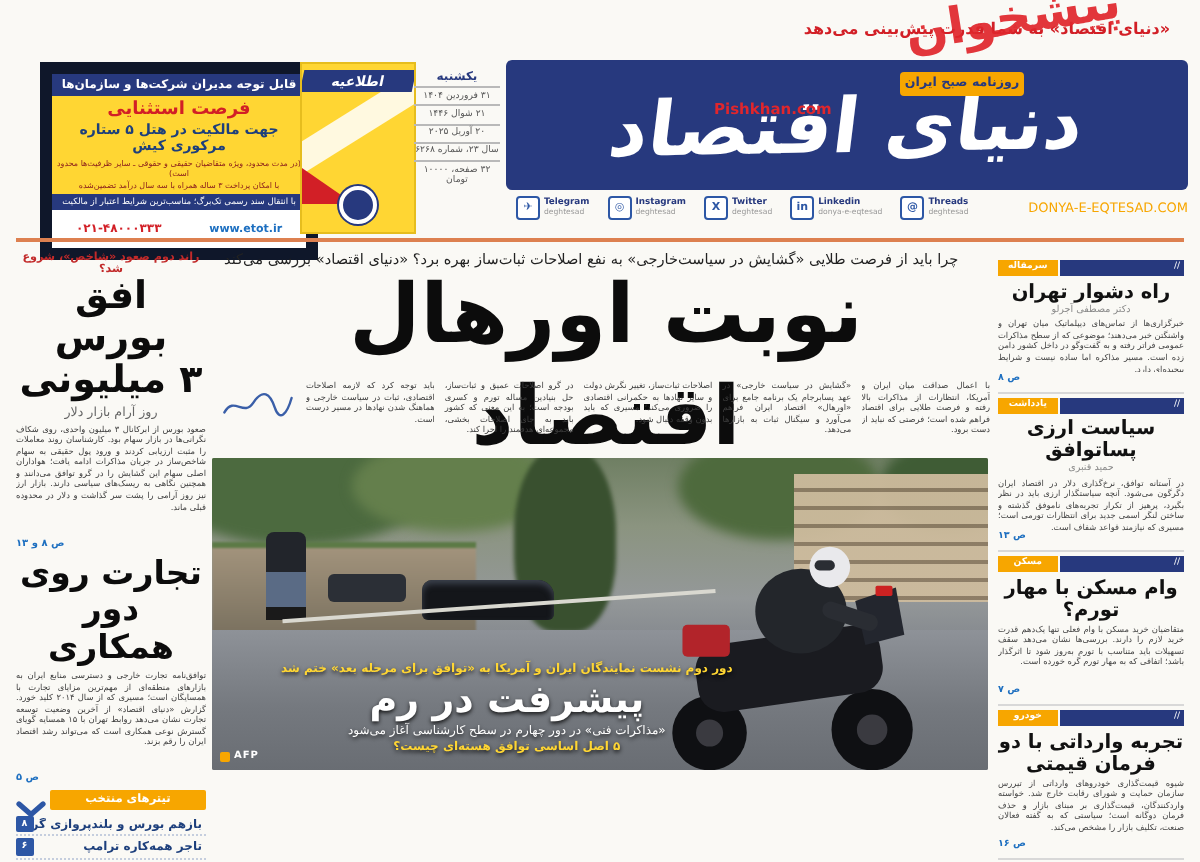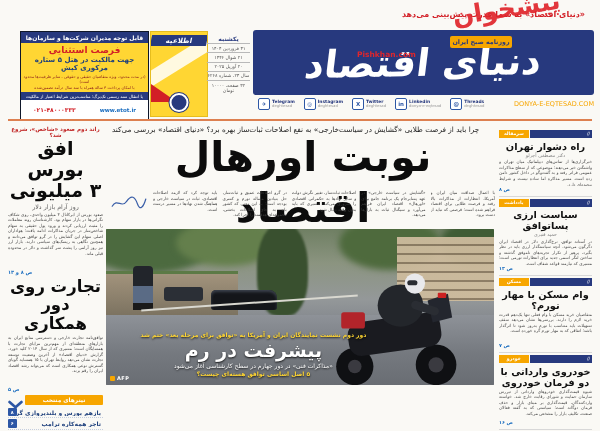--- a/index.html
+++ b/index.html
@@ -2,21 +2,21 @@
 <html lang="fa"><head>
 <meta charset="utf-8">
 <style>
   html,body{margin:0;padding:0;}
   .page{position:relative;width:600px;height:431px;background:#faf9f5;overflow:hidden;
         font-family:"DejaVu Sans",sans-serif;}
   .fa{direction:rtl;}
   .abs{position:absolute;}
 
   
-  .ad1{left:20px;top:31px;width:127px;height:87px;border:1px solid #0f172a;background:#ffd633;
+  .ad1{left:20px;top:31px;width:127px;height:87px;border:6px solid #0f172a;background:#ffd633;
        display:flex;flex-direction:column;overflow:hidden;}
   .ad1-head{background:#27397e;color:#fff;font-size:6px;font-weight:bold;text-align:center;padding:2px 1px;}
   .ad1-l1{color:#d21f26;font-size:9px;font-weight:bold;text-align:center;margin-top:2px;}
   .ad1-l2{color:#1d3f7c;font-size:7px;font-weight:bold;text-align:center;margin-top:1px;}
   .ad1-tiny{color:#8a1c1c;font-size:4px;text-align:center;margin-top:1.5px;padding:0 2px;}
   .ad1-band{background:#27397e;color:#fff;font-size:4.3px;text-align:center;padding:1.5px 1px;margin-top:2px;}
   .ad1-foot{background:#fff;display:flex;justify-content:space-around;align-items:center;flex:1;}
   .ad1-phone{color:#d21f26;font-size:6px;font-weight:bold;}
   .ad1-site{color:#1d6fc0;font-size:5.5px;font-weight:bold;}
 
@@ -342,21 +342,21 @@
       <div class="sb-title fa">وام مسکن با مهار تورم؟</div>
       <div class="sb-body fa" style="height:31px">متقاضیان خرید مسکن با وام فعلی تنها یک‌دهم قدرت خرید لازم را دارند. بررسی‌ها نشان می‌دهد سقف تسهیلات باید متناسب با تورم به‌روز شود تا اثرگذار باشد؛ اتفاقی که به مهار تورم گره خورده است.</div>
       <div class="sb-ref fa">ص ۷</div>
     </div>
 
     <div class="sb-item">
       <div class="sb-head">
         <span class="sb-chip fa">خودرو</span>
         <span class="sb-bar"></span>
       </div>
-      <div class="sb-title fa">خودروی وارداتی با دو فرمان خودروی</div>
+      <div class="sb-title fa">تجربه وارداتی با دو فرمان قیمتی</div>
       <div class="sb-body fa" style="height:31px">شیوه قیمت‌گذاری خودروهای وارداتی از تیررس سازمان حمایت و شورای رقابت خارج شد. خواسته واردکنندگان، قیمت‌گذاری بر مبنای بازار و حذف فرمان دوگانه است؛ سیاستی که به گفته فعالان صنعت، تکلیف بازار را مشخص می‌کند.</div>
       <div class="sb-ref fa">ص ۱۶</div>
     </div>
 
     <div class="sb-item">
       
       
       
       
     </div>

